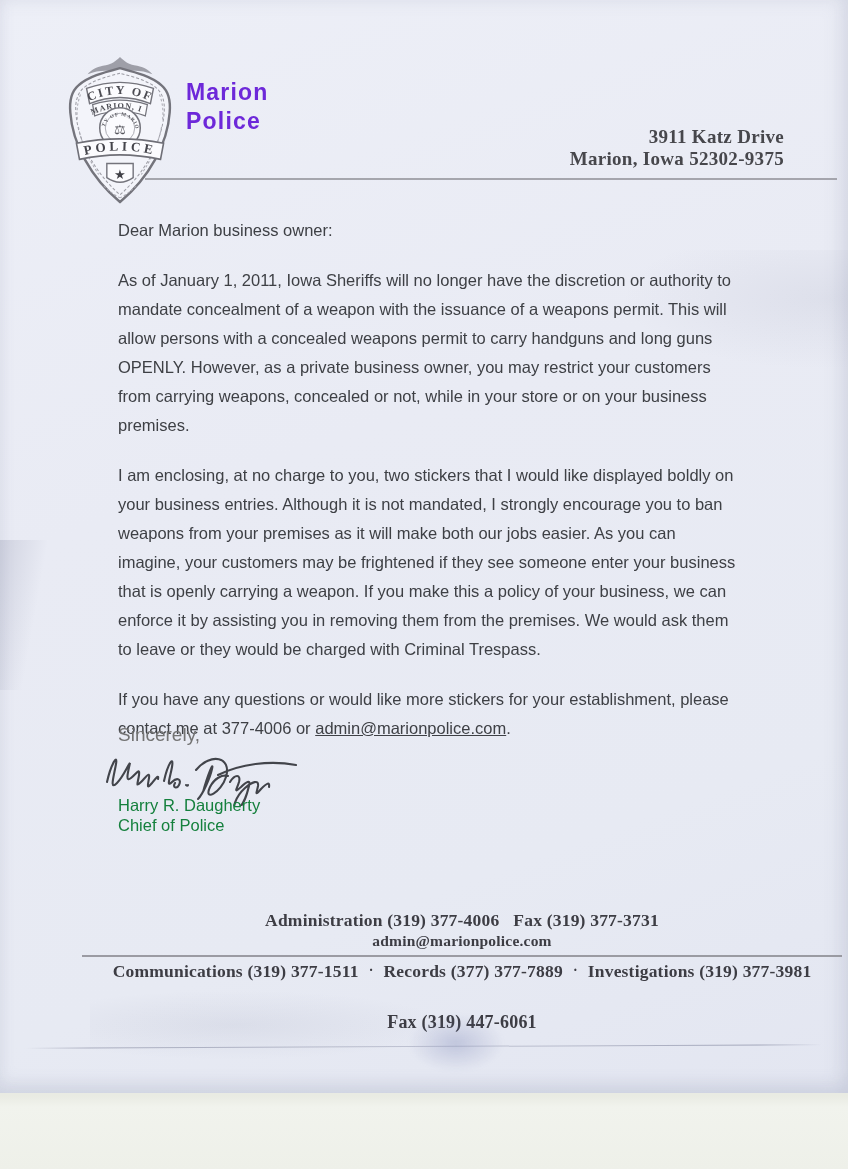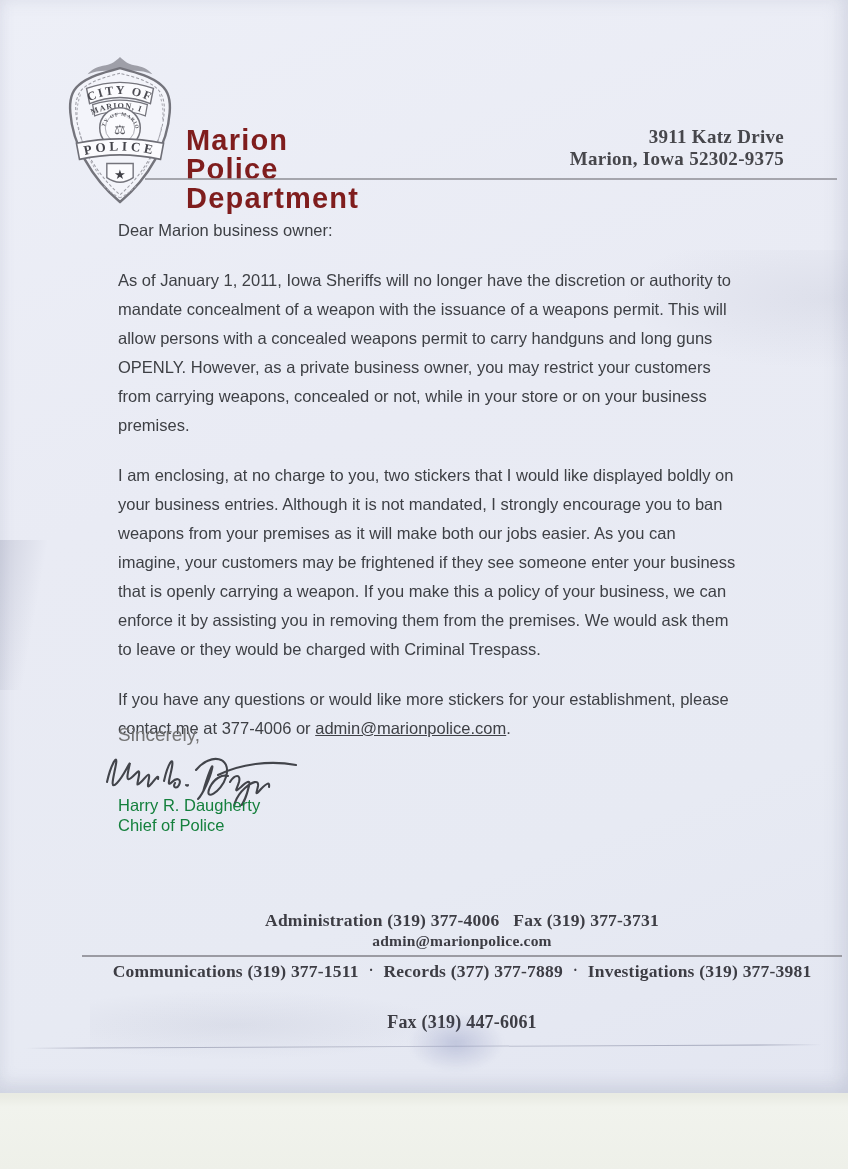--- a/index.html
+++ b/index.html
@@ -17,22 +17,22 @@
         background:radial-gradient(ellipse at 40% 50%,rgba(115,120,150,.10),rgba(115,120,150,0) 70%);}
   .crease{position:absolute;left:26px;top:1046px;width:796px;height:1px;transform:rotate(-.25deg);
         background:linear-gradient(90deg,rgba(85,90,120,0),rgba(85,90,120,.42) 8%,rgba(85,90,120,.25) 55%,rgba(85,90,120,.45) 92%,rgba(85,90,120,0));}
   .smudge{position:absolute;left:408px;top:1014px;width:96px;height:58px;filter:blur(2px);
         background:radial-gradient(ellipse at center,rgba(108,118,172,.30),rgba(108,118,172,0) 70%);}
   .scanbed{position:absolute;left:0;top:1093px;width:848px;height:76px;
         background:linear-gradient(180deg,#e9ebe3 0 3px,#f1f3ed 14px,#eef0e9 100%);}
 
   
   .badge{position:absolute;left:58px;top:54px;width:124px;height:152px;}
-  .org{position:absolute;left:186px;top:78px;font-weight:bold;font-size:29px;line-height:29px;
-       color:#7f1d1d;letter-spacing:1.2px;margin-top:48px;}
+  .org{position:absolute;left:186px;top:78px;font-weight:bold;font-size:23px;line-height:29px;
+       color:#6d28d9;letter-spacing:1.2px;}
   .address{position:absolute;right:64px;top:126px;text-align:right;font-family:Liberation Serif, serif;
        font-weight:bold;font-size:19px;line-height:22px;color:#47474c;letter-spacing:.3px;}
   .hrule{position:absolute;left:145px;top:178px;width:692px;height:2px;background:#94949b;opacity:.8;}
 
   
   .body{position:absolute;left:118px;top:216px;width:632px;font-size:16.5px;line-height:29px;color:#3e4045;}
   .body p{margin:0 8px 21px 0;}
   .email-u{text-decoration:underline;}
   .closing{position:absolute;left:118px;top:724px;font-size:19px;color:#737373;}
   .sig{position:absolute;left:100px;top:736px;}
@@ -94,21 +94,20 @@
       <textPath href="#arcD" startOffset="50%" text-anchor="middle">POLICE</textPath>
     </text>
 
     <path d="M48,108 L74,108 L74,122 Q61,131 48,122 Z" fill="#fbfbfe" stroke="#74747c" stroke-width="1.4"></path>
     <text x="61" y="123" text-anchor="middle" font-size="13" fill="#3f3f46">★</text>
   </svg>
 
   <div class="org">
     <div>Marion</div>
     <div>Police</div>
-    <div>Department</div>
   </div>
 
   <div class="address">
     <div>3911 Katz Drive</div>
     <div>Marion, Iowa 52302-9375</div>
   </div>
 
   <div class="hrule"></div>
 
   <div class="body">

